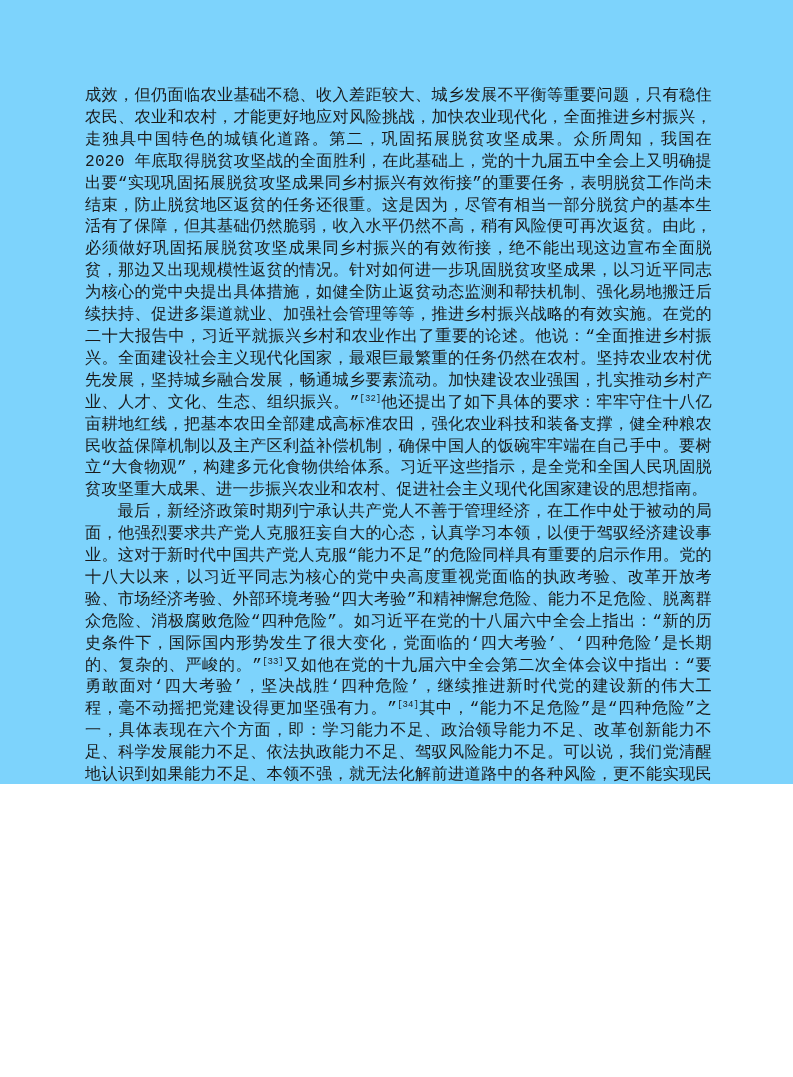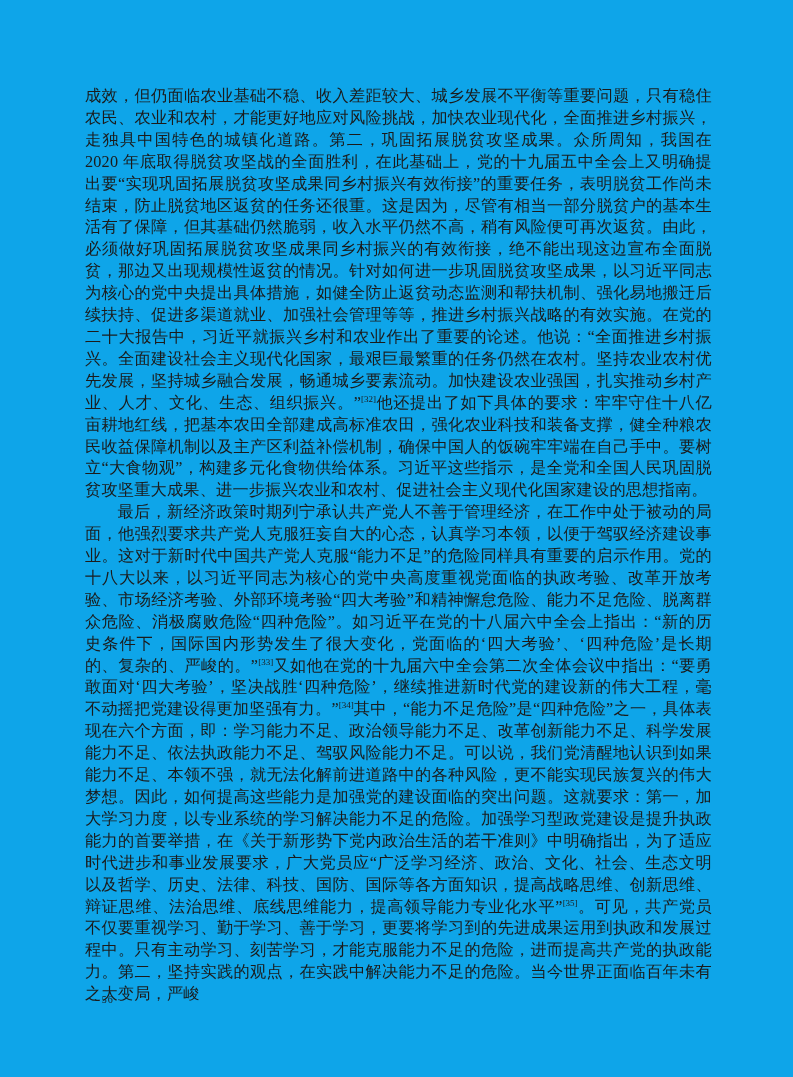--- a/index.html
+++ b/index.html
@@ -3,24 +3,24 @@
 <meta charset="utf-8">
 <style>
   html, body {
     margin: 0;
     padding: 0;
     background: #ffffff;
   }
   .page {
     position: relative;
     width: 793px;
-    height: 1077px;
-    background: #0ea5e9;
+    height: 784px;
+    background: #7dd3fc;
     overflow: hidden;
-    font-family: Liberation Serif, serif;
+    font-family: Liberation Mono, monospace;
     color: #1b1b1b;
   }
   .text-body {
     position: absolute;
     left: 85px;
     top: 86px;
     width: 627px;
     font-size: 16.2px;
     line-height: 21.9px;
     text-align: justify;

